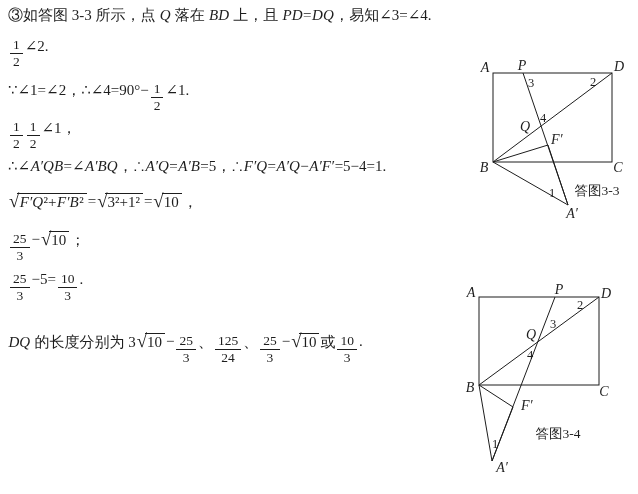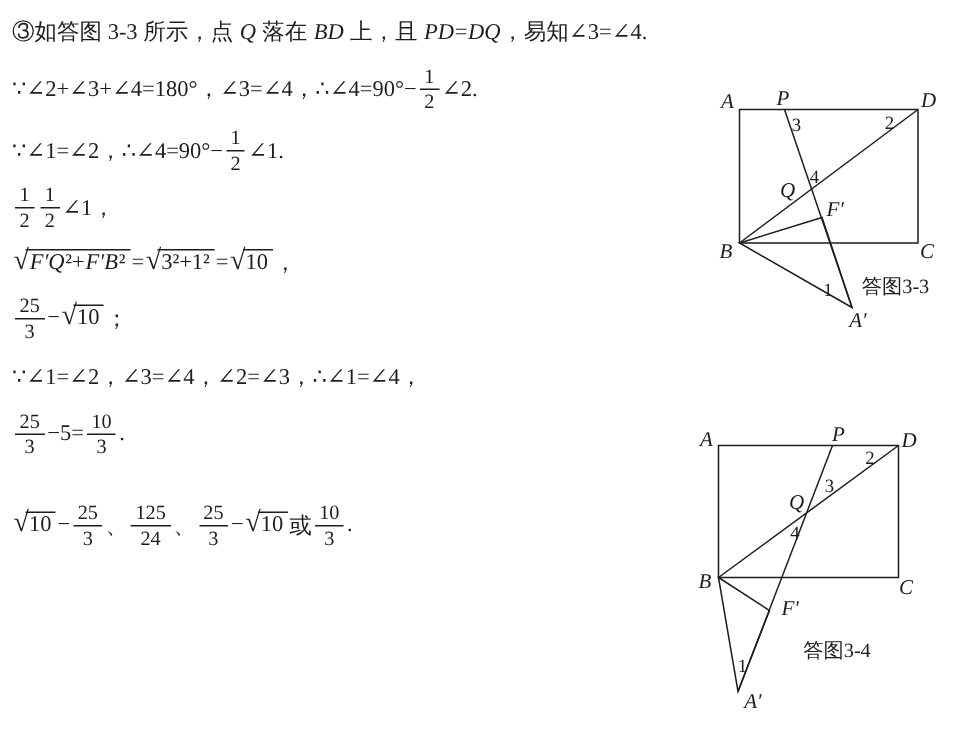--- a/index.html
+++ b/index.html
@@ -2,21 +2,21 @@
 <html><head>
 <meta charset="utf-8">
 <style>
   html,body{margin:0;padding:0}
   body{
     width:638px;height:494px;position:relative;overflow:hidden;
     background:#ffffff;color:#1d1d1d;
     font-family:"Liberation Serif","DejaVu Serif",serif;
   }
   .solution{position:absolute;left:8px;top:6px;width:478px;font-size:15px}
-  .line{display:flex;align-items:center;white-space:pre}
+  .line{display:flex;align-items:flex-start;white-space:pre}
   .line i{font-style:italic;padding:0 .5px}
   .line:nth-child(1){height:31px}
   .line:nth-child(2){height:44px}
   .line:nth-child(3){height:38px}
   .line:nth-child(4){height:38px}
   .line:nth-child(5){height:36px}
   .line:nth-child(6){height:38px}
   .line:nth-child(7){height:40px}
   .line:nth-child(8){height:36px}
   .line:nth-child(9){height:34px;margin-top:26px}
@@ -34,40 +34,40 @@
   .fig-shape{fill:none;stroke:#1d1d1d;stroke-width:1}
   .fig-label{font-style:italic;font-size:14px;fill:#1d1d1d}
   .fig-num{font-size:12.5px;fill:#1d1d1d}
   .fig-caption{font-size:13.5px;fill:#1d1d1d}
 </style>
 </head>
 <body>
 
 <div class="solution">
     <div class="line"><span class="seg">③如答图 3-3 所示，点 <i>Q</i> 落在 <i>BD</i> 上，且 <i>PD</i>=<i>DQ</i>，易知∠3=∠4.</span></div>
-    <div class="line"><span class="seg">∵∠2+∠3+∠4=180°，∠3=∠4，∴∠4=90°−</span><span class="frac"><span class="num">1</span><span class="den">2</span></span><span class="seg">∠2.</span></div>
+    <div class="line"><span class="frac"><span class="num">1</span><span class="den">2</span></span><span class="seg">∠2.</span></div>
     <div class="line"><span class="seg">∵∠1=∠2，∴∠4=90°−</span><span class="frac"><span class="num">1</span><span class="den">2</span></span><span class="seg">∠1.</span></div>
     <div class="line"><span class="frac"><span class="num">1</span><span class="den">2</span></span><span class="frac"><span class="num">1</span><span class="den">2</span></span><span class="seg">∠1，</span></div>
+    <div class="line"><span class="seg">∴∠<i>A′QB</i>=∠<i>A′BQ</i>，∴<i>A′Q</i>=<i>A′B</i>=5，∴<i>F′Q</i>=<i>A′Q</i>−<i>A′F′</i>=5−4=1.</span></div>
     <div class="line"><span class="sqrt">
         <span class="rsign">√</span>
         <span class="radicand"><i>F′Q</i>²+<i>F′B</i>²</span>
       </span><span class="seg">=</span><span class="sqrt">
         <span class="rsign">√</span>
         <span class="radicand">3²+1²</span>
       </span><span class="seg">=</span><span class="sqrt">
         <span class="rsign">√</span>
         <span class="radicand">10</span>
       </span><span class="seg">，</span></div>
     <div class="line"><span class="frac"><span class="num">25</span><span class="den">3</span></span><span class="seg">−</span><span class="sqrt">
         <span class="rsign">√</span>
         <span class="radicand">10</span>
       </span><span class="seg">；</span></div>
-    <div class="line"><span class="seg">∵∠1=∠2，∠3=∠4，∠2=∠3，∴∠1=∠4，</span></div>
     <div class="line"><span class="frac"><span class="num">25</span><span class="den">3</span></span><span class="seg">−5=</span><span class="frac"><span class="num">10</span><span class="den">3</span></span><span class="seg">.</span></div>
-    <div class="line"><span class="sqrt">
+    <div class="line"><span class="seg"><i>DQ</i> 的长度分别为 3</span><span class="sqrt">
         <span class="rsign">√</span>
         <span class="radicand">10</span>
       </span><span class="seg">−</span><span class="frac"><span class="num">25</span><span class="den">3</span></span><span class="seg">、</span><span class="frac"><span class="num">125</span><span class="den">24</span></span><span class="seg">、</span><span class="frac"><span class="num">25</span><span class="den">3</span></span><span class="seg">−</span><span class="sqrt">
         <span class="rsign">√</span>
         <span class="radicand">10</span>
       </span><span class="seg">或</span><span class="frac"><span class="num">10</span><span class="den">3</span></span><span class="seg">.</span></div>
   </div>
 
 <svg style="left:460px;top:45px" width="178" height="190" viewBox="0 0 178 190">
   <polygon class="fig-shape" points="33,117 88,100 108,160" fill="#cbcbc6"></polygon>

